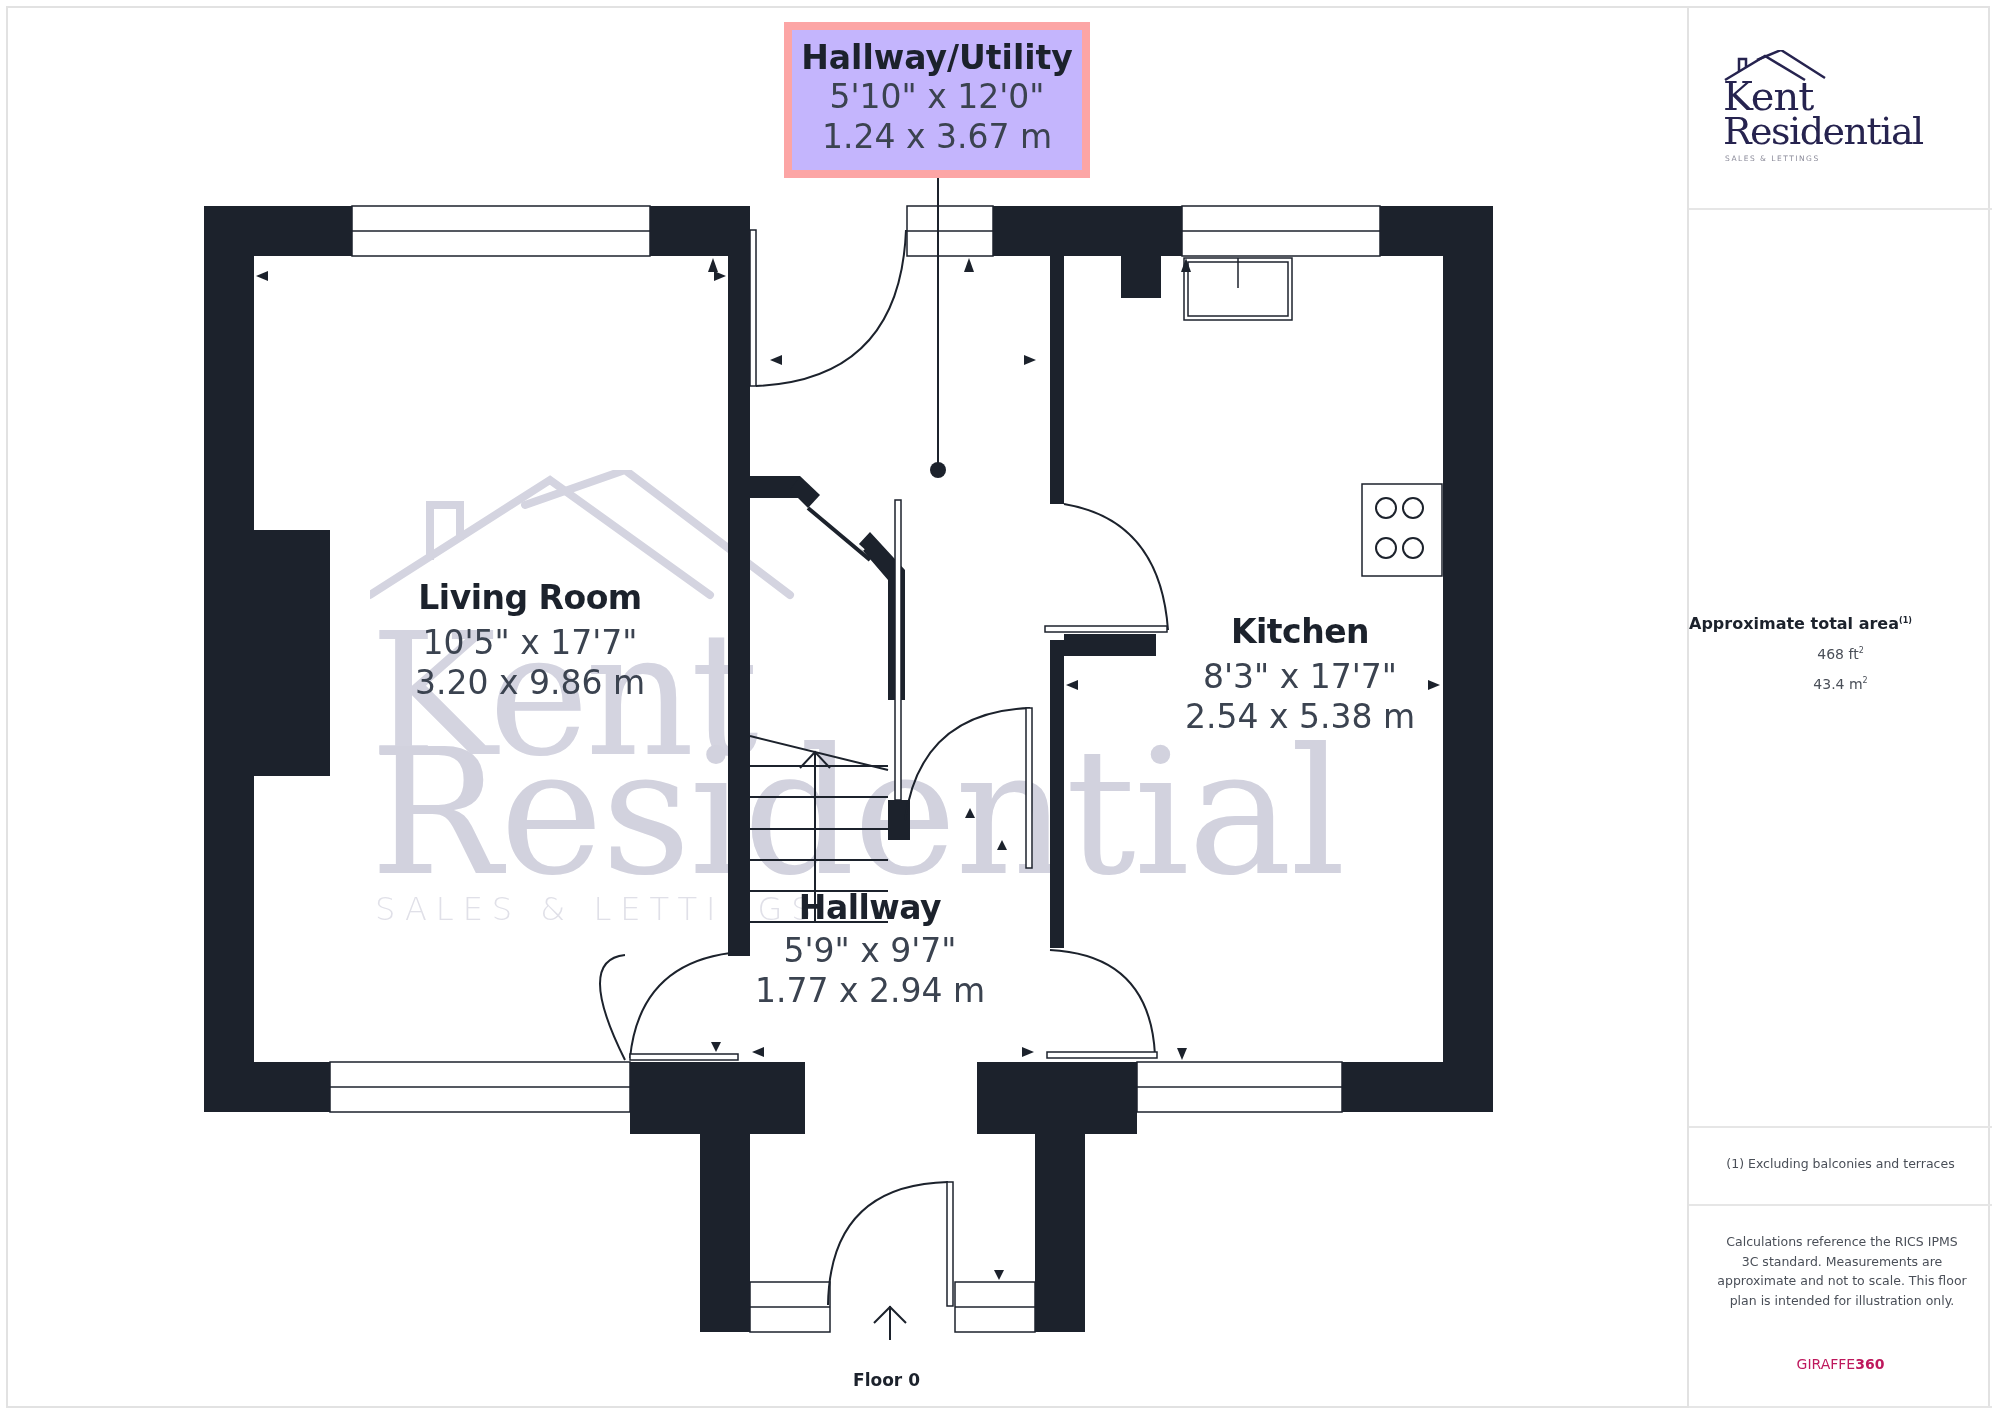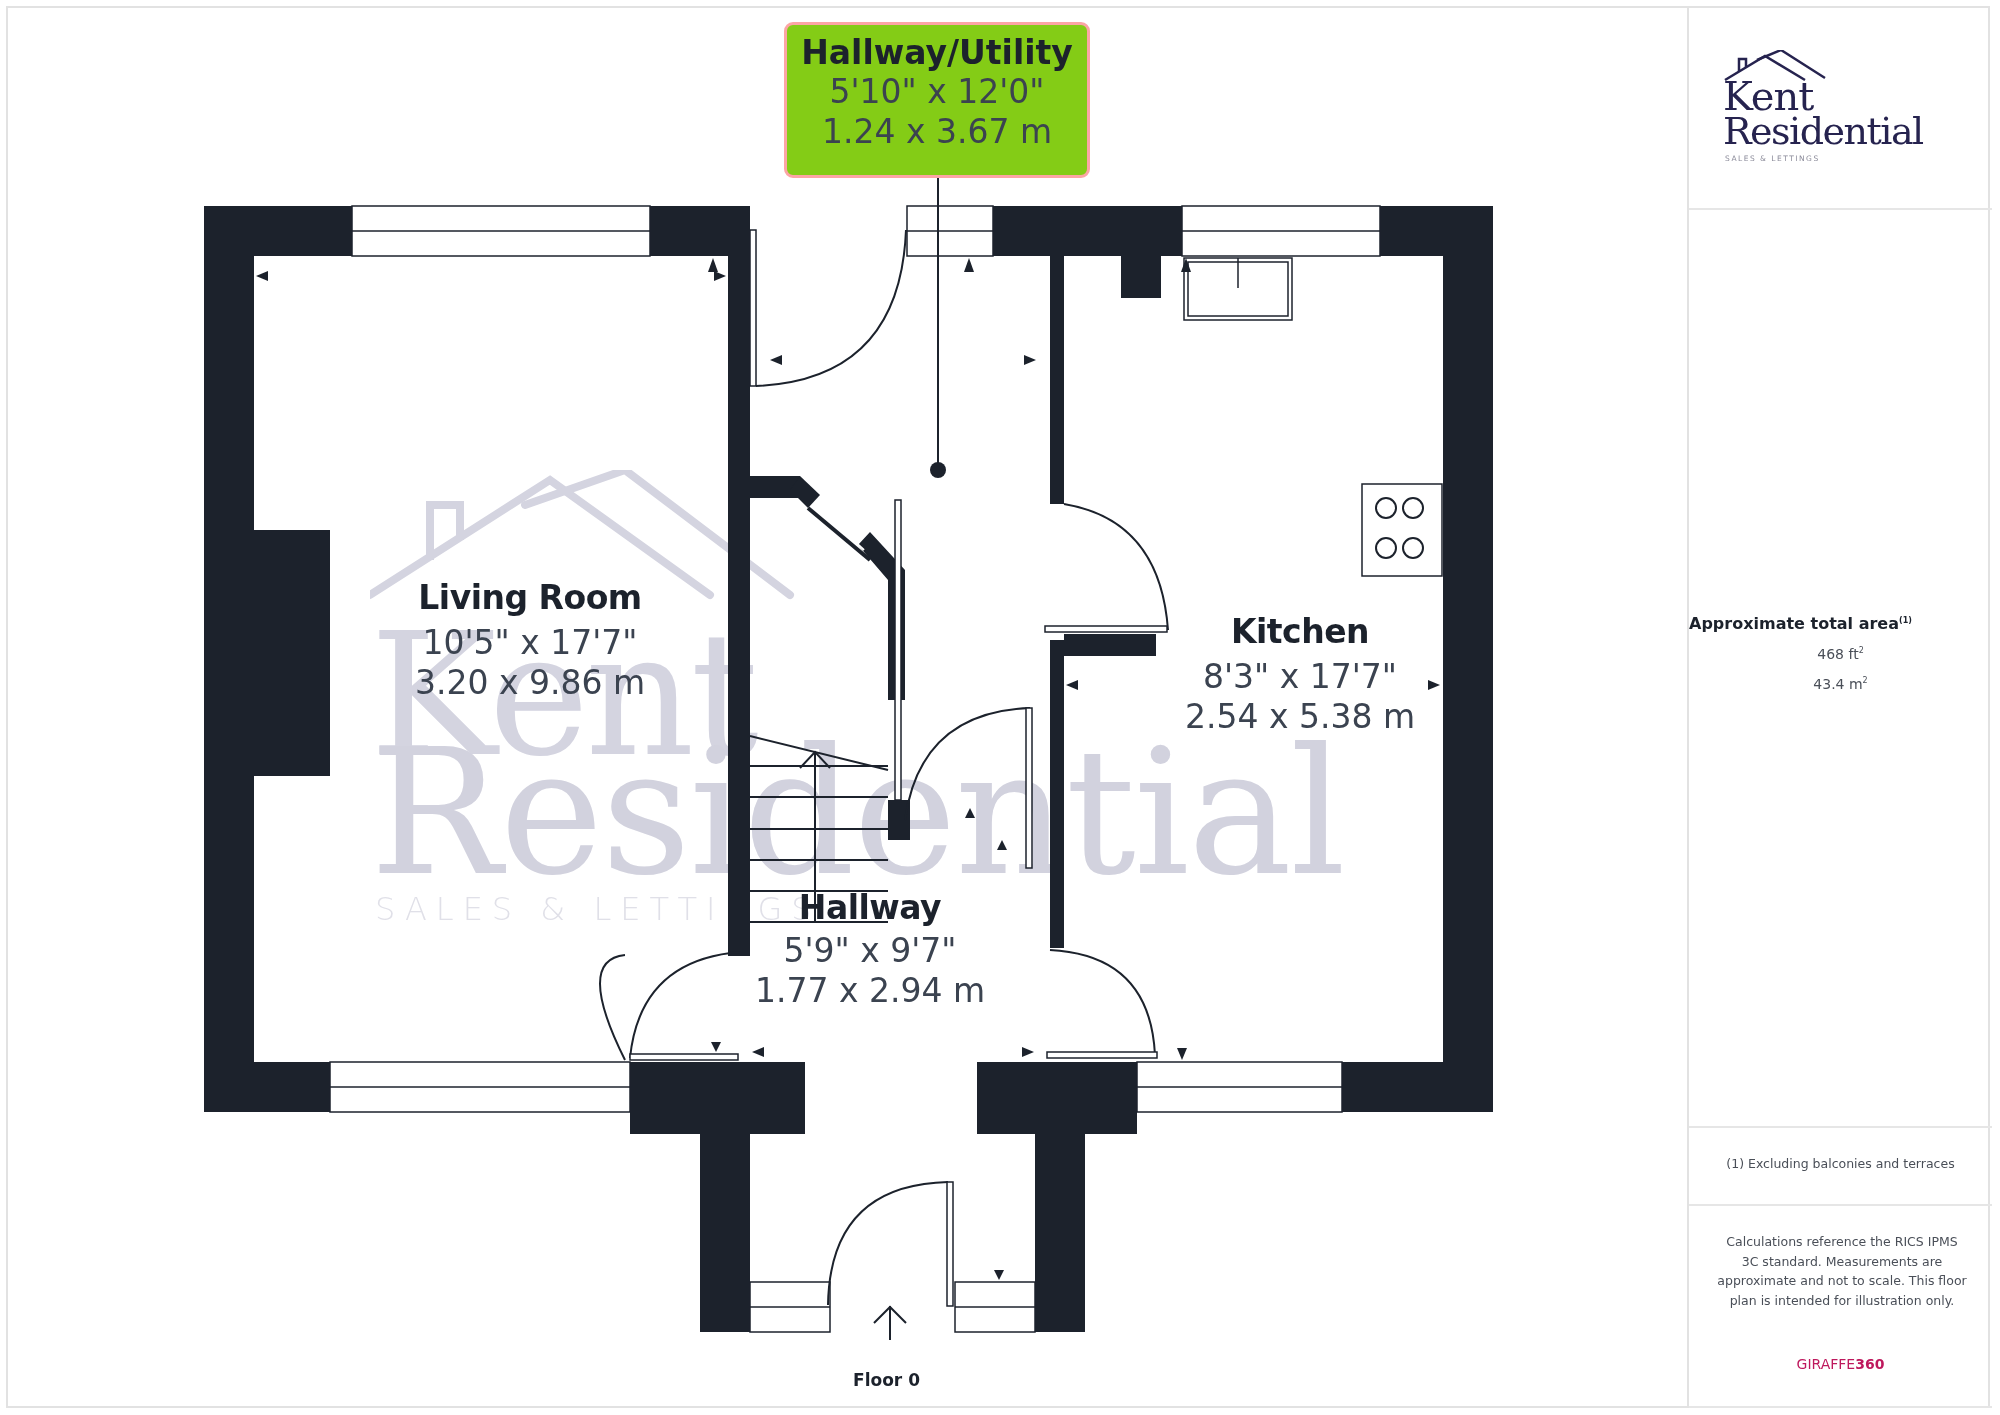--- a/index.html
+++ b/index.html
@@ -3,21 +3,21 @@
   <meta charset="utf-8">
   <style>
     html, body { margin: 0; padding: 0; background: #ffffff; }
     body { width: 2000px; height: 1415px; position: relative; overflow: hidden; font-family: "DejaVu Sans", sans-serif; }
     .frame { position: absolute; left: 6px; top: 6px; width: 1984px; height: 1402px; border: 2px solid #e2e2e2; box-sizing: border-box; }
     .plan { position: absolute; left: 0; top: 0; width: 1690px; height: 1415px; }
     .plan svg { position: absolute; left: 0; top: 0; }
     .label { position: absolute; text-align: center; color: #3b4350; }
     .label .name { font-family: "DejaVu Sans", sans-serif; font-weight: bold; color: #1c222c; font-size: 33px; letter-spacing: -0.5px; }
     .label .dim { font-family: "DejaVu Sans", sans-serif; font-size: 33px; line-height: 40px; color: #3b4350; }
-    .callout { position: absolute; left: 784px; top: 22px; width: 306px; height: 156px; border: 3px solid #fca5a5; border-radius: 9px; background: #84cc16; box-sizing: border-box; text-align: center; padding-top: 8px; }
+    .callout { position: absolute; left: 784px; top: 22px; width: 306px; height: 156px; border: 8px solid #fca5a5; border-radius: 0; background: #c4b5fd; box-sizing: border-box; text-align: center; padding-top: 8px; }
     .callout .name { font-family: "DejaVu Sans", sans-serif; font-weight: bold; font-size: 33px; color: #1c222c; }
     .callout .dim { font-family: "DejaVu Sans", sans-serif; font-size: 33px; line-height: 40px; color: #3b4350; }
     .floor-label { position: absolute; left: 780px; top: 1370px; width: 140px; text-align: right; font-weight: bold; font-size: 17px; color: #1c222c; }
     .watermark { position: absolute; left: 370px; top: 480px; width: 980px; height: 460px; pointer-events: none; }
     .watermark .wm-kent { position: absolute; left: 0; top: 130px; font-family: "DejaVu Serif", serif; font-size: 170px; color: #d4d4e0; line-height: 1; letter-spacing: -4px; }
     .watermark .wm-res { position: absolute; left: 0; top: 245px; font-family: "DejaVu Serif", serif; font-size: 175px; color: #d2d2de; line-height: 1; letter-spacing: -2px; }
     .watermark .wm-sales { position: absolute; left: 5px; top: 410px; font-family: "DejaVu Sans", sans-serif; font-size: 32px; color: #e0e0e8; letter-spacing: 9px; font-weight: 200; }
 
     .side { position: absolute; left: 1687px; top: 6px; width: 305px; height: 1402px; border-left: 2px solid #e2e2e2; box-sizing: border-box; }
     .side .section { position: absolute; left: 0; width: 100%; border-bottom: 2px solid #e6e6e6; box-sizing: border-box; }

